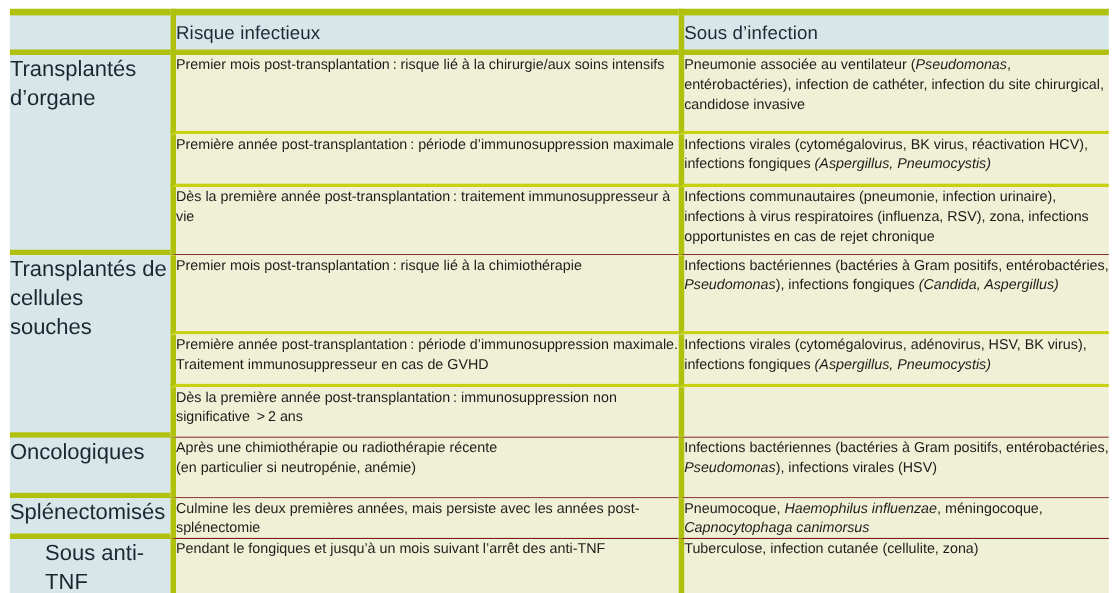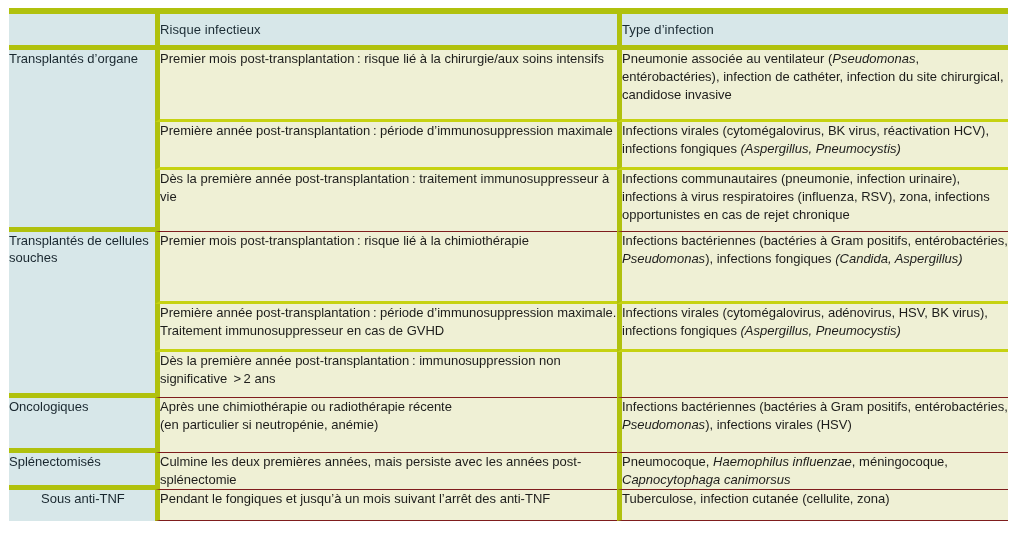--- a/index.html
+++ b/index.html
@@ -52,37 +52,37 @@
     border-top: 6px solid #b0c10d;
     border-bottom: 5px solid #b0c10d;
   }
   .hdr-cell {
     background: #d7e7e9;
     border-top: 6px solid #b0c10d;
     border-bottom: 5px solid #b0c10d;
     border-left: 5px solid #b0c10d;
     text-align: center;
     font-weight: bold;
-    font-size: 13px;
+    font-size: 17px;
     color: #1b2b33;
     letter-spacing: 0.1px;
     height: 31px;
     line-height: 31px;
     padding: 0 4px;
     box-sizing: border-box;
     white-space: nowrap;
     overflow: hidden;
   }
 
   
   .grp-cell {
     background: #d7e7e9;
     border-bottom: 5px solid #b0c10d;
     font-weight: bold;
-    font-size: 13px;
+    font-size: 20px;
     color: #19272f;
     line-height: 1.32;
     padding: 9px 0 6px 16px;
     box-sizing: border-box;
   }
   .grp-cell.no-bottom { border-bottom: none; padding-left: 32px; }
 
   
   .body-cell {
     background: #eff0d5;
@@ -108,21 +108,21 @@
   <table class="infotable">
     <colgroup>
       <col class="c-group">
       <col class="c-risk">
       <col class="c-type">
     </colgroup>
     <thead>
       <tr>
         <th class="hdr-blank"></th>
         <th class="hdr-cell">Risque infectieux</th>
-        <th class="hdr-cell">Type d’infection</th>
+        <th class="hdr-cell">Sous d’infection</th>
       </tr>
     </thead>
     <tbody id="table-body">
         <tr style="height: 72px;">
           <td class="grp-cell" rowspan="3">Transplantés d’organe</td>
           <td class="body-cell sub-div">Premier mois post-transplantation : risque lié à la chirurgie/aux soins intensifs</td>
           <td class="body-cell sub-div">Pneumonie associée au ventilateur (<i>Pseudomonas</i>, entérobactéries), infection de cathéter, infection du site chirurgical, candidose invasive</td>
         </tr>
         <tr style="height: 48px;">
           <td class="body-cell sub-div">Première année post-transplantation : période d’immunosuppression maximale</td>

